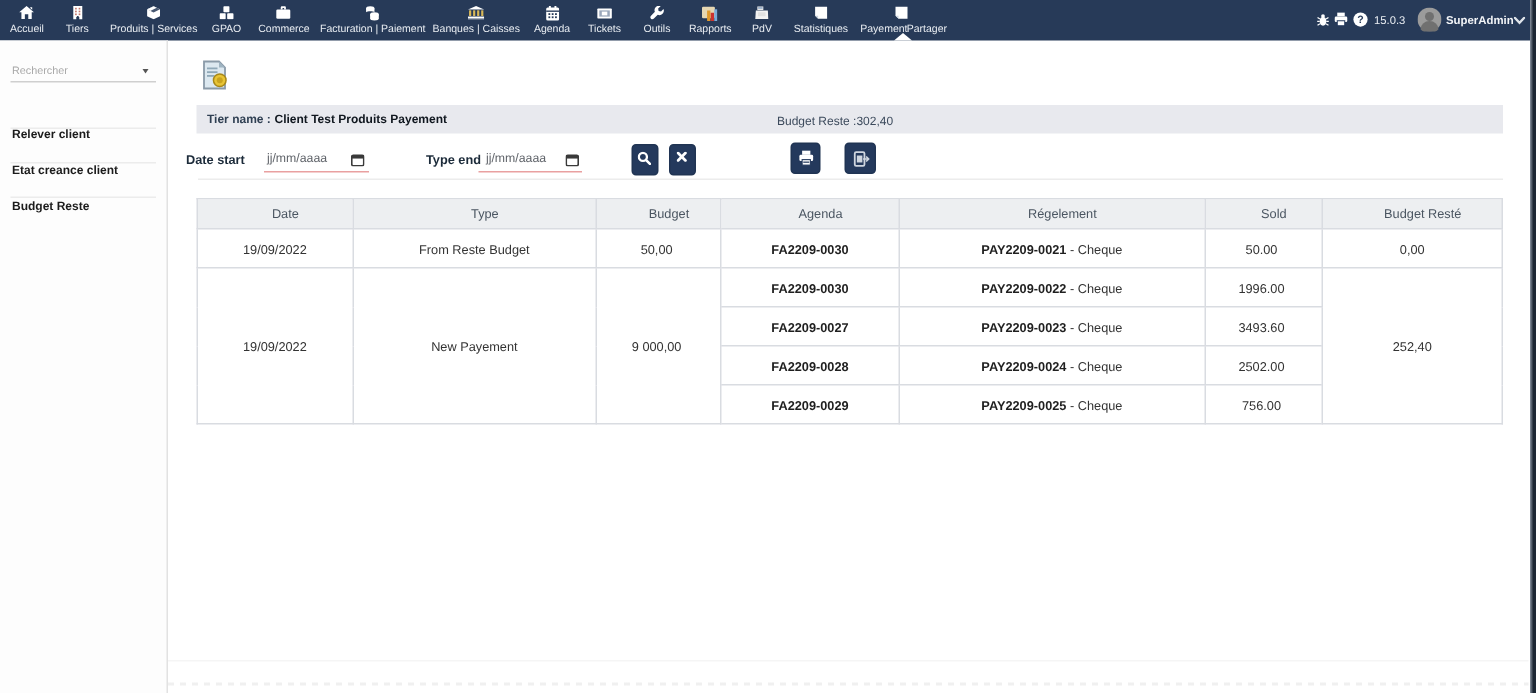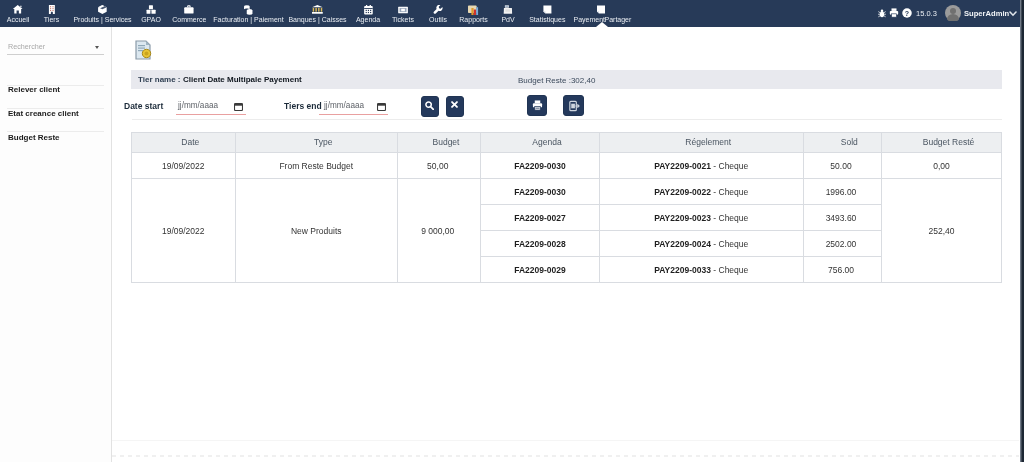--- a/index.html
+++ b/index.html
@@ -257,33 +257,33 @@
   <rect x="3" y="5" width="7" height="1.2" fill="#8fa8b8"></rect>
   <rect x="3" y="7.5" width="7" height="1.2" fill="#8fa8b8"></rect>
   <rect x="3" y="10" width="5" height="1.2" fill="#8fa8b8"></rect>
   <circle cx="11.5" cy="13.5" r="4.2" fill="#e8c435" stroke="#a8881a" stroke-width="1"></circle>
   <circle cx="11.5" cy="13.5" r="2" fill="#caa41e"></circle>
 </svg>
 <div class="title">Relever Client Index</div>
 
 <div class="tierbar">
   <div class="tn-label">Tier name :</div>
-  <div class="tn-value">Client Date Multipale Payement</div>
+  <div class="tn-value">Client Test Produits Payement</div>
   <div class="br-label">Budget Reste :302,40</div>
 </div>
 
 <div class="flabel" style="left:124px; top:101px;">Date start</div>
 <div class="finput" style="left:178px; top:100.5px;">jj/mm/aaaa</div>
 <svg style="position:absolute; left:234px; top:102px;" width="9" height="9" viewBox="0 0 9 9">
   <rect x="0.5" y="1.5" width="8" height="7" rx="1" fill="none" stroke="#3a3a3a" stroke-width="1.1"></rect>
   <rect x="0.5" y="1.5" width="8" height="2.2" fill="#3a3a3a"></rect>
 </svg>
 <div class="fline" style="left:176px; top:113.5px; width:70px;"></div>
 
-<div class="flabel" style="left:284px; top:101px;">Tiers end</div>
+<div class="flabel" style="left:284px; top:101px;">Type end</div>
 <div class="finput" style="left:324px; top:100.5px;">jj/mm/aaaa</div>
 <svg style="position:absolute; left:377px; top:102px;" width="9" height="9" viewBox="0 0 9 9">
   <rect x="0.5" y="1.5" width="8" height="7" rx="1" fill="none" stroke="#3a3a3a" stroke-width="1.1"></rect>
   <rect x="0.5" y="1.5" width="8" height="2.2" fill="#3a3a3a"></rect>
 </svg>
 <div class="fline" style="left:319px; top:113.5px; width:69px;"></div>
 
 <div class="btn" style="left:420.5px; top:95.5px;">
   <svg width="9" height="9" viewBox="0 0 10 10">
     <circle cx="4" cy="4" r="3" fill="none" stroke="#fff" stroke-width="1.7"></circle>
@@ -337,39 +337,39 @@
     <td>19/09/2022</td>
         <td>From Reste Budget</td>
         <td class="num">50,00</td>
     <td><span class="b">FA2209-0030</span></td>
     <td><span class="b">PAY2209-0021</span> - Cheque</td>
     <td class="num">50.00</td>
         <td>0,00</td>
   </tr>
   <tr>
     <td rowspan="4">19/09/2022</td>
-        <td rowspan="4">New Produits</td>
+        <td rowspan="4">New Payement</td>
         <td rowspan="4" class="num">9 000,00</td>
     <td><span class="b">FA2209-0030</span></td>
     <td><span class="b">PAY2209-0022</span> - Cheque</td>
     <td class="num">1996.00</td>
         <td rowspan="4">252,40</td>
   </tr>
   <tr>
     <td><span class="b">FA2209-0027</span></td>
     <td><span class="b">PAY2209-0023</span> - Cheque</td>
     <td class="num">3493.60</td>
   </tr>
   <tr>
     <td><span class="b">FA2209-0028</span></td>
     <td><span class="b">PAY2209-0024</span> - Cheque</td>
     <td class="num">2502.00</td>
   </tr>
   <tr>
     <td><span class="b">FA2209-0029</span></td>
-    <td><span class="b">PAY2209-0033</span> - Cheque</td>
+    <td><span class="b">PAY2209-0025</span> - Cheque</td>
     <td class="num">756.00</td>
   </tr>
 </tbody>
   </table>
 
 <div class="bline1"></div>
 <div class="bline2"></div>
 
 </body></html>

